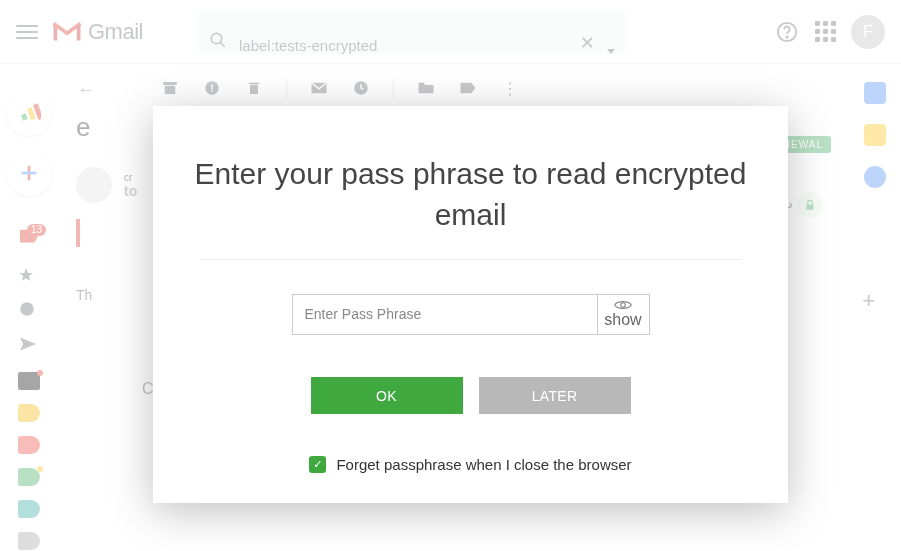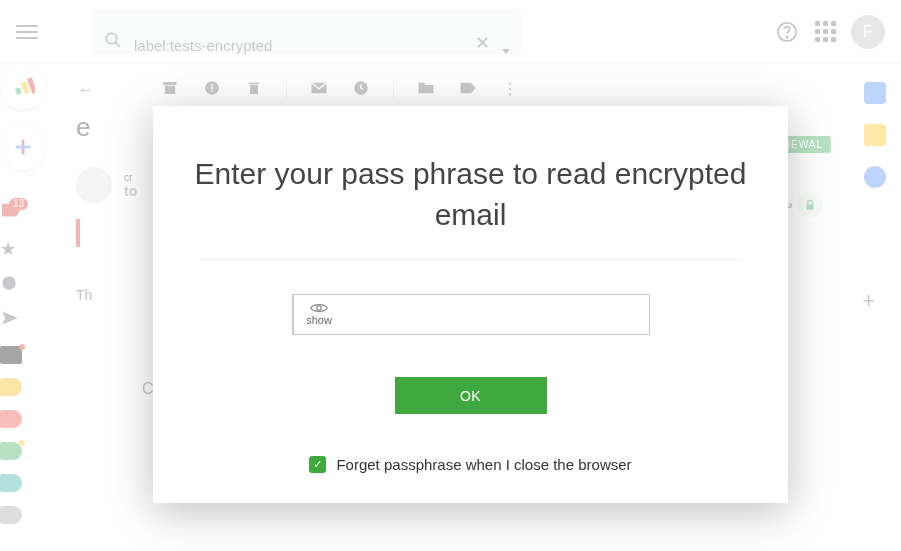--- a/index.html
+++ b/index.html
@@ -31,21 +31,21 @@
   .apps-grid span{background:#5f6368;border-radius:1px;}
   .avatar{ width:34px;height:34px;border-radius:50%;background:#bdbdbd;color:#fff;display:flex;align-items:center;justify-content:center;font-size:16px;}
 
   
   .toolbar { height:48px; display:flex; align-items:center; padding-left:76px; gap:22px; color:#5f6368;}
   .tool-ic{width:20px;height:20px;display:flex;align-items:center;justify-content:center;font-size:16px;color:#5f6368;}
   .toolbar .divider{width:1px;height:20px;background:#ddd;}
   .toolbar .right{margin-left:auto; display:flex; align-items:center; gap:18px; padding-right:70px; font-size:12px;}
   
   
-  .leftrail{ position:absolute; left:0; top:56px; width:58px; display:flex; flex-direction:column; gap:14px; padding-top:8px;}
+  .leftrail{ position:absolute; left:0; top:82px; width:58px; display:flex; flex-direction:column; align-items:center; gap:14px; padding-top:8px;}
   .rail-circle{width:46px;height:46px;border-radius:50%;background:#fff;box-shadow:0 1px 3px rgba(0,0,0,.15);display:flex;align-items:center;justify-content:center;}
   .rail-ic{width:22px;height:22px;position:relative;}
   .badge{position:absolute;top:-4px;right:-6px;background:#d93025;color:#fff;font-size:10px;border-radius:8px;padding:1px 4px;line-height:1;}
   .rail-item{width:22px;height:18px;border-radius:2px;position:relative;}
   .rail-dot{position:absolute;top:-2px;right:-3px;width:6px;height:6px;border-radius:50%;}
 
   
   .rightrail{position:absolute; right:0; top:70px; width:52px; display:flex; flex-direction:column; align-items:center; gap:20px; padding-top:12px;}
   .rr-ic{width:22px;height:22px;border-radius:4px;}
 
@@ -71,41 +71,51 @@
     background:#fff; box-shadow:0 8px 40px rgba(0,0,0,.25);
     display:flex; flex-direction:column; align-items:center;
     padding:48px 40px 30px;
   }
   .modal-title{ font-size:30px; font-weight:300; color:#454545; text-align:center; line-height:1.35;}
   .modal-hr{ width:540px; height:1px; background:#eee; margin:24px 0 34px;}
 
   .pp-row{ display:flex; width:358px; height:44px; border:1px solid #ccc;}
   .pp-input{ flex:1; border:none; outline:none; padding:0 12px; font-size:14px; color:#555;}
   .pp-input::placeholder{color:#888;}
-  .pp-show{ width:52px; border-left:1px solid #ccc; display:flex; flex-direction:column; align-items:center; justify-content:center; gap:0px; font-size:11px; color:#666; cursor:pointer;}
+  .pp-show{ width:52px; border-left:1px solid #ccc; display:flex; flex-direction:column; align-items:center; justify-content:center; gap:0px; font-size:16px; color:#666; cursor:pointer;}
   .pp-show svg{width:18px;height:12px;}
 
   .btn-row{ display:flex; gap:16px; margin-top:42px;}
   .btn{ width:152px; height:37px; border:none; font-size:14px; letter-spacing:0.3px; cursor:pointer;}
   .btn-ok{ background:#3fa93f; color:#fff;}
   .btn-later{ background:#b8b8b8; color:#fff;}
 
   .forget-row{ display:flex; align-items:center; gap:10px; margin-top:42px; font-size:15px; color:#333;}
   .chk{ width:17px;height:17px;border-radius:3px;background:#3fa93f;display:flex;align-items:center;justify-content:center;color:#fff;font-size:11px;}
 </style>
 </head>
 <body>
 
 <div class="bg">
   <div class="topbar">
     <div class="hamburger">
         <span></span>
         <span></span>
         <span></span>
       </div>
+    <div class="gmail-logo">
+      <div class="gmail-M">
+        <svg viewBox="0 0 24 18">
+            <path d="M1 2 L12 10 L23 2" fill="none" stroke="#d93025" stroke-width="3"></path>
+            <path d="M1 2 V16 H4 V6" fill="#c5221f"></path>
+            <path d="M23 2 V16 H20 V6" fill="#c5221f"></path>
+          </svg>
+      </div>
+      <span class="gmail-text">Gmail</span>
+    </div>
     <div class="search">
       <span class="mag">
         <svg width="18" height="18" viewBox="0 0 24 24" fill="none" stroke="#5f6368" stroke-width="2">
             <circle cx="10" cy="10" r="7"></circle>
             <line x1="15" y1="15" x2="21" y2="21"></line>
           </svg>
       </span>
       <span class="search-text">label:tests-encrypted</span>
       <span class="search-x">✕</span>
       <span class="search-caret"></span>
@@ -266,30 +276,32 @@
       </svg>
   </div>
   <div class="big-c">C</div>
 </div>
 
 <div class="modal">
   <div class="modal-title">Enter your pass phrase to read encrypted email</div>
   <div class="modal-hr"></div>
 
   <div class="pp-row">
+    <input type="password" class="pp-input" placeholder="Enter Pass Phrase" style="">
     <div class="pp-show">
       <svg viewBox="0 0 24 16">
           <path d="M1 8 C4 2 20 2 23 8 C20 14 4 14 1 8 Z" fill="none" stroke="#888" stroke-width="1.5"></path>
           <circle cx="12" cy="8" r="3" fill="none" stroke="#888" stroke-width="1.5"></circle>
         </svg>
       <span>show</span>
     </div>
   </div>
 
   <div class="btn-row">
     <button class="btn btn-ok">OK</button>
+    <button class="btn btn-later">LATER</button>
   </div>
 
   <label class="forget-row">
     <span class="chk">✓</span>
     <span>Forget passphrase when I close the browser</span>
   </label>
 </div>
 
 </body></html>

